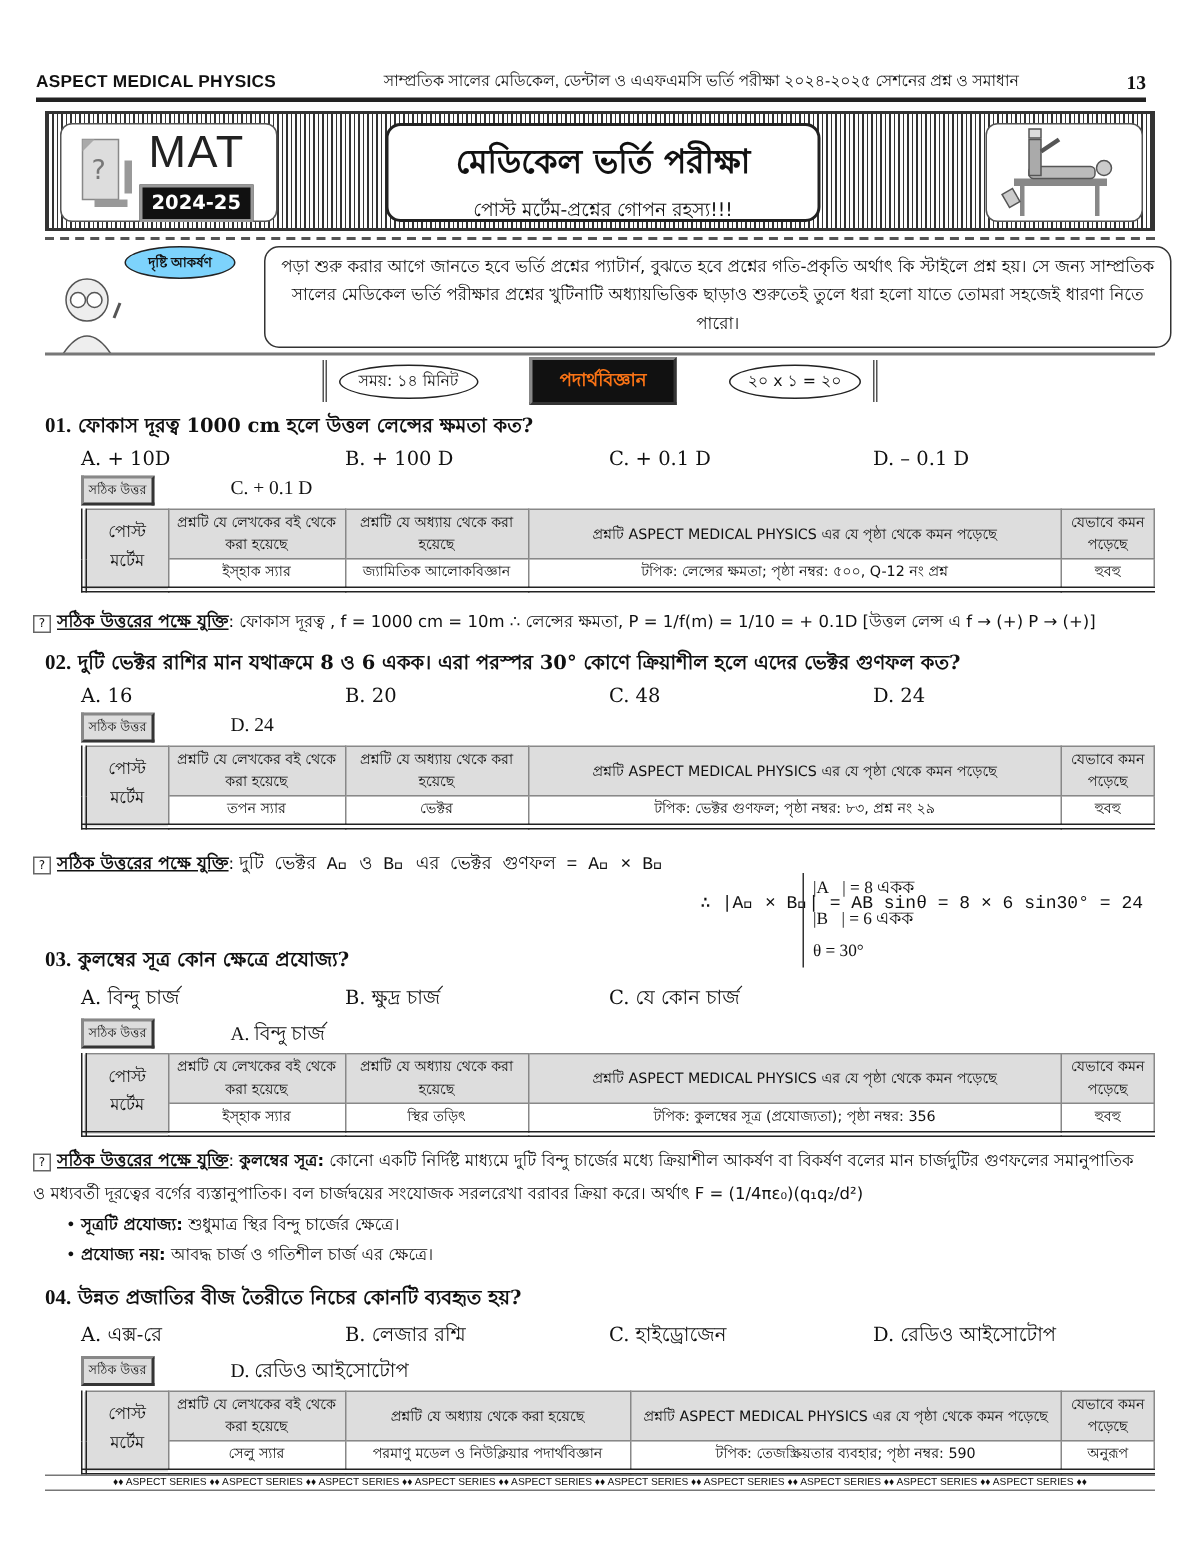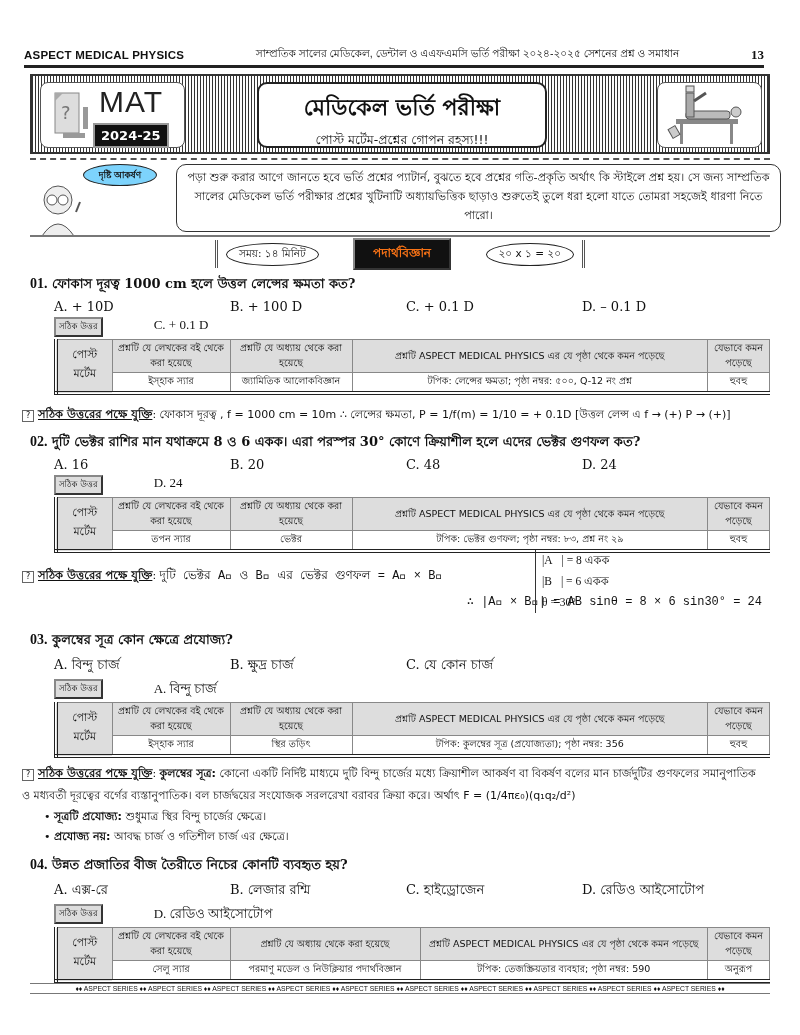--- a/index.html
+++ b/index.html
@@ -44,21 +44,21 @@
   table.pm { margin-left: 24px; width: 716px; border-collapse: collapse; border-left: 4px double #222; border-bottom: 4px double #222; margin-top: 2px; font-family: "DejaVu Sans", sans-serif; font-size: 9.5px; }
   table.pm td { border: 1px solid #888; text-align: center; padding: 1px 3px; height: 20px; }
   table.pm tr.h td { background: #ddd; }
   table.pm td.pm-label { background: #fff; width: 56px; font-size: 11px; }
 
   .reason { position: absolute; left: 22px; width: 740px; font-size: 11px; font-family: "DejaVu Sans", sans-serif; }
   .reason .rl { font-weight: bold; text-decoration: underline; font-size: 11.5px; }
   .reason .ico { display: inline-block; width: 12px; height: 12px; border: 1px solid #666; font-size: 8px; text-align: center; line-height: 10px; margin-right: 4px; }
   .math { font-family: Liberation Mono, monospace; font-size: 12px; text-align: right; }
 
-  .side { position: absolute; left: 535px; top: 550px; width: 110px; border-left: 1px solid #333; padding-left: 6px; font-family: "Liberation Serif", serif; font-size: 11.5px; line-height: 21px; }
+  .side { position: absolute; left: 535px; top: 582px; width: 110px; border-left: 1px solid #333; padding-left: 6px; font-family: "Liberation Serif", serif; font-size: 11.5px; line-height: 21px; }
 
   .footer { position: absolute; left: 30px; top: 983px; width: 740px; border-top: 1.5px solid #777; border-bottom: 1.5px solid #777; font-family: "Liberation Sans", sans-serif; font-size: 6.8px; white-space: nowrap; overflow: hidden; padding: 1px 0; text-align: center; }
 </style>
 </head>
 <body>
 
 <div class="topbar">
   <span class="brand">ASPECT MEDICAL PHYSICS</span>
   <span class="subtitle">সাম্প্রতিক সালের মেডিকেল, ডেন্টাল ও এএফএমসি ভর্তি পরীক্ষা ২০২৪-২০২৫ সেশনের প্রশ্ন ও সমাধান</span>
   <span class="pnum">13</span>

